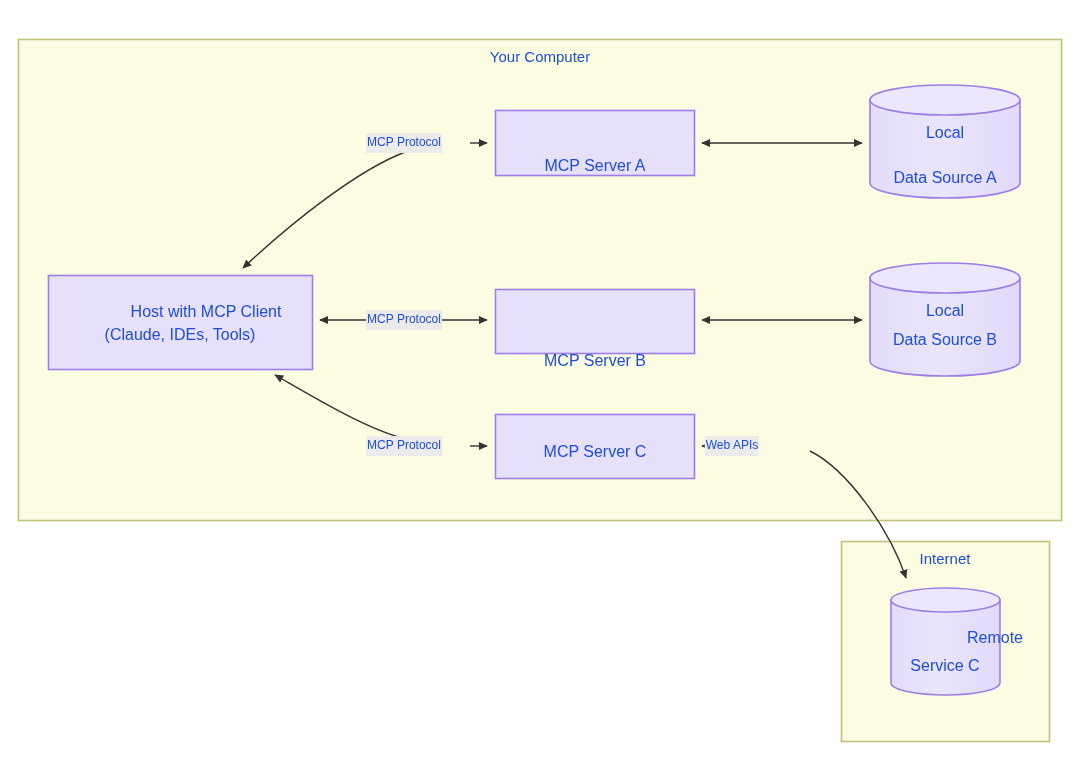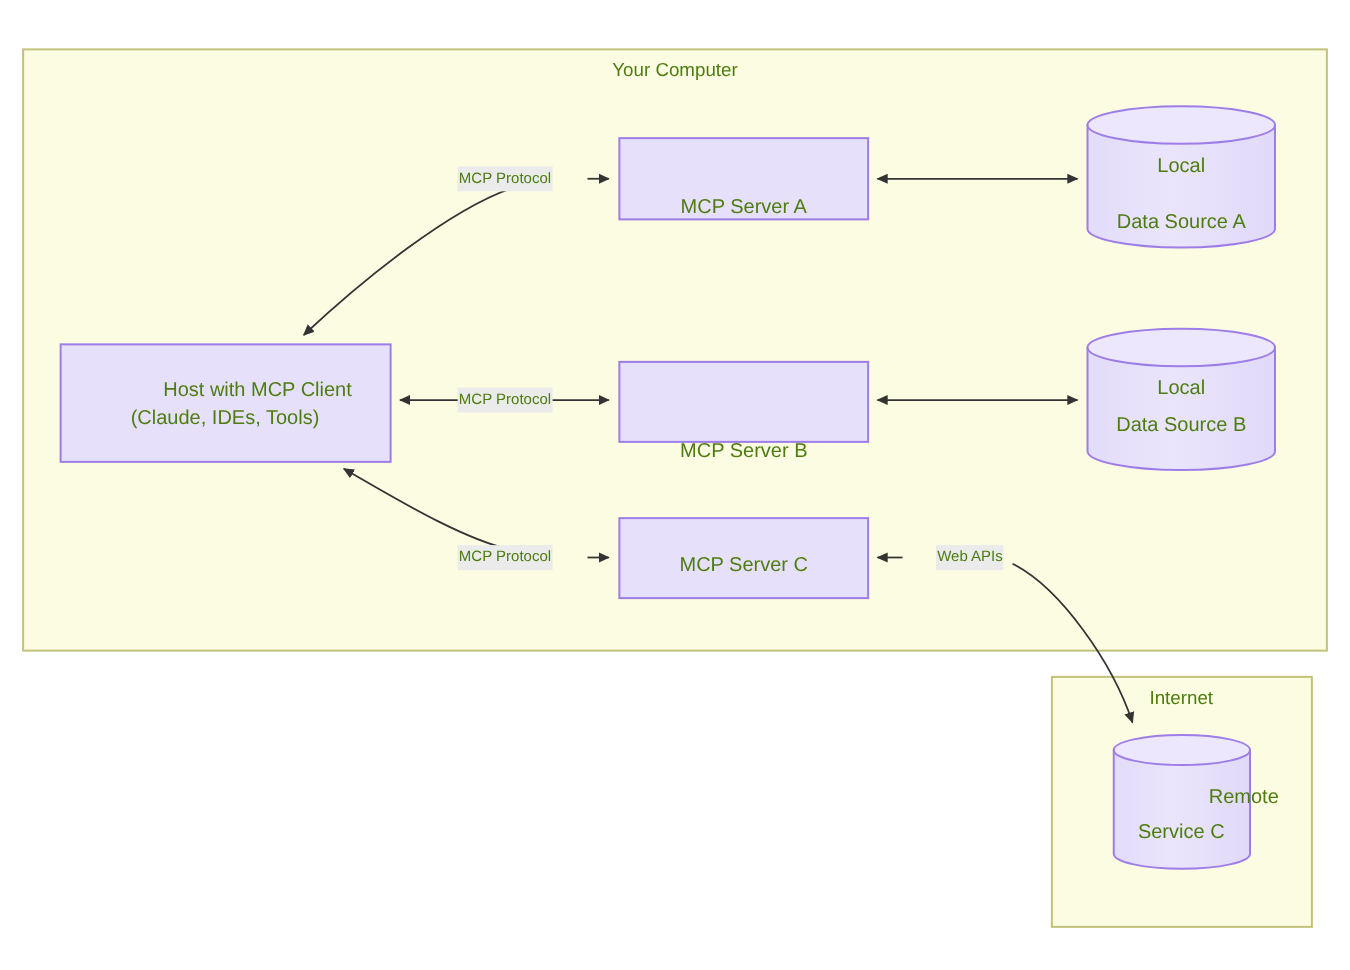--- a/index.html
+++ b/index.html
@@ -24,21 +24,21 @@
     position: absolute;
     left: 0; top: 0;
     width: 1080px;
     height: 776px;
   }
   .node-label,
   .group-label,
   .edge-label {
     position: absolute;
     font-family: "Liberation Sans", sans-serif;
-    color: #4d7c0f;
+    color: #1d4ed8;
     white-space: pre;
     text-align: center;
     line-height: 1.32;
     pointer-events: none;
   }
   .group-label {
     font-size: 15px;
     transform: translateX(-50%);
   }
   .node-label {
@@ -148,15 +148,15 @@
 
   <div class="node-label" style="left:995px; top:638px;">Remote</div>
   <div class="node-label" style="left:945px; top:666px;">Service C</div>
 
   <div class="edge-label" style="left:404px; top:143px;">MCP Protocol</div>
 
   <div class="edge-label" style="left:404px; top:320px;">MCP Protocol</div>
 
   <div class="edge-label" style="left:404px; top:446px;">MCP Protocol</div>
 
-  <div class="edge-label" style="left:776px; top:446px;">Web APIs</div>
+  <div class="edge-label" style="left:732px; top:446px;">Web APIs</div>
 
 </div>
 
 </body></html>

